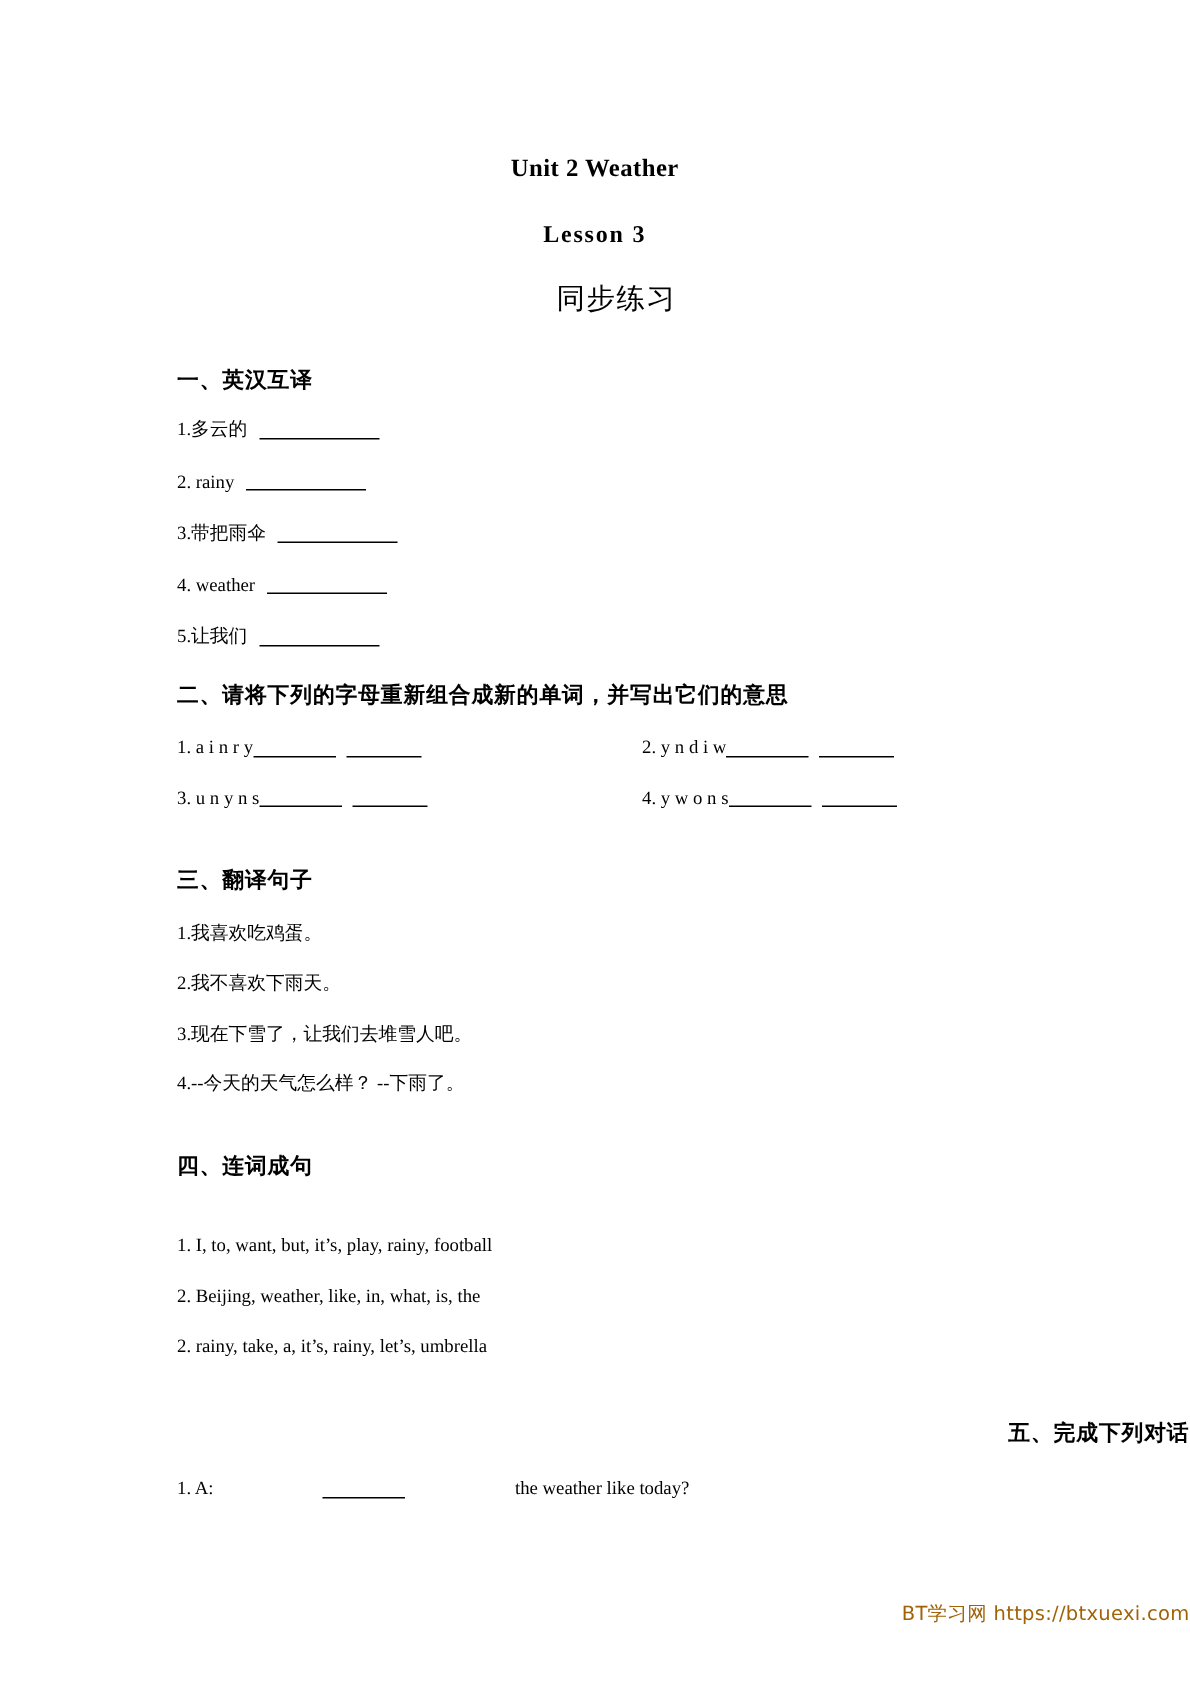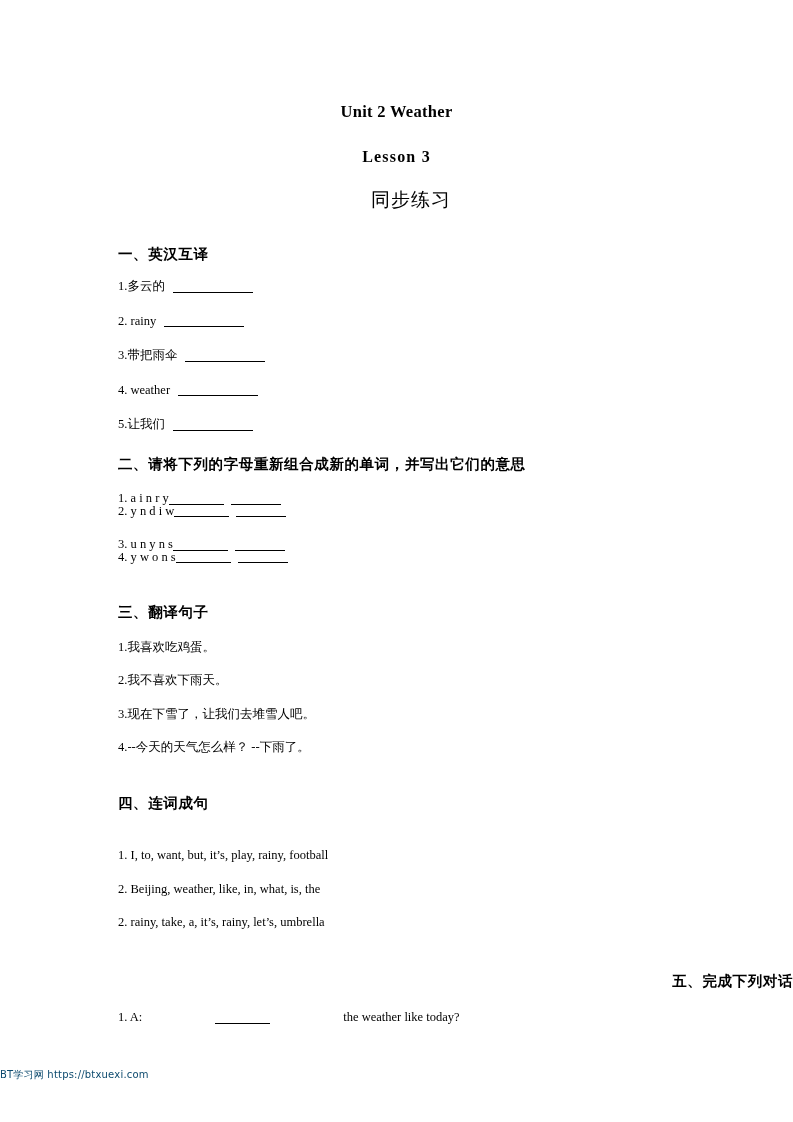--- a/index.html
+++ b/index.html
@@ -104,21 +104,20 @@
   #section-one { margin-top: 38px; }
   #section-one .items { margin-top: 19px; }
   #section-one .qline { margin-bottom: 22px; }
 
   
   #section-two { margin-top: 26px; }
   #section-two .rows { margin-top: 21px; }
   .two-row {
     display: flex;
     margin-bottom: 21px;
-    flex-direction: column;
   }
   .two-col { width: 310px; }
   .two-col .qline { margin: 0; }
 
   
   #section-three { margin-top: 42px; }
   #section-three .items { margin-top: 21px; }
   #section-three .qline { margin-bottom: 21px; text-align: right; }
 
   
@@ -130,24 +129,24 @@
   #section-five { margin-top: 45px; text-align: right; }
   #section-five .items { margin-top: 23px; }
   #section-five .qline { margin-bottom: 20px; gap: 33px; }
 
   
   .footer {
     position: absolute;
     left: 0;
     right: 0;
     top: 1070px;
-    text-align: left;
+    text-align: right;
     font-family: "DejaVu Sans", "Liberation Sans", sans-serif;
-    font-size: 10px;
-    color: #0c4a6e;
+    font-size: 13px;
+    color: #a16207;
     letter-spacing: 0.2px;
     line-height: 1;
   }
 </style>
 </head>
 <body>
 
 <div class="page">
 
   <div class="title-block">

